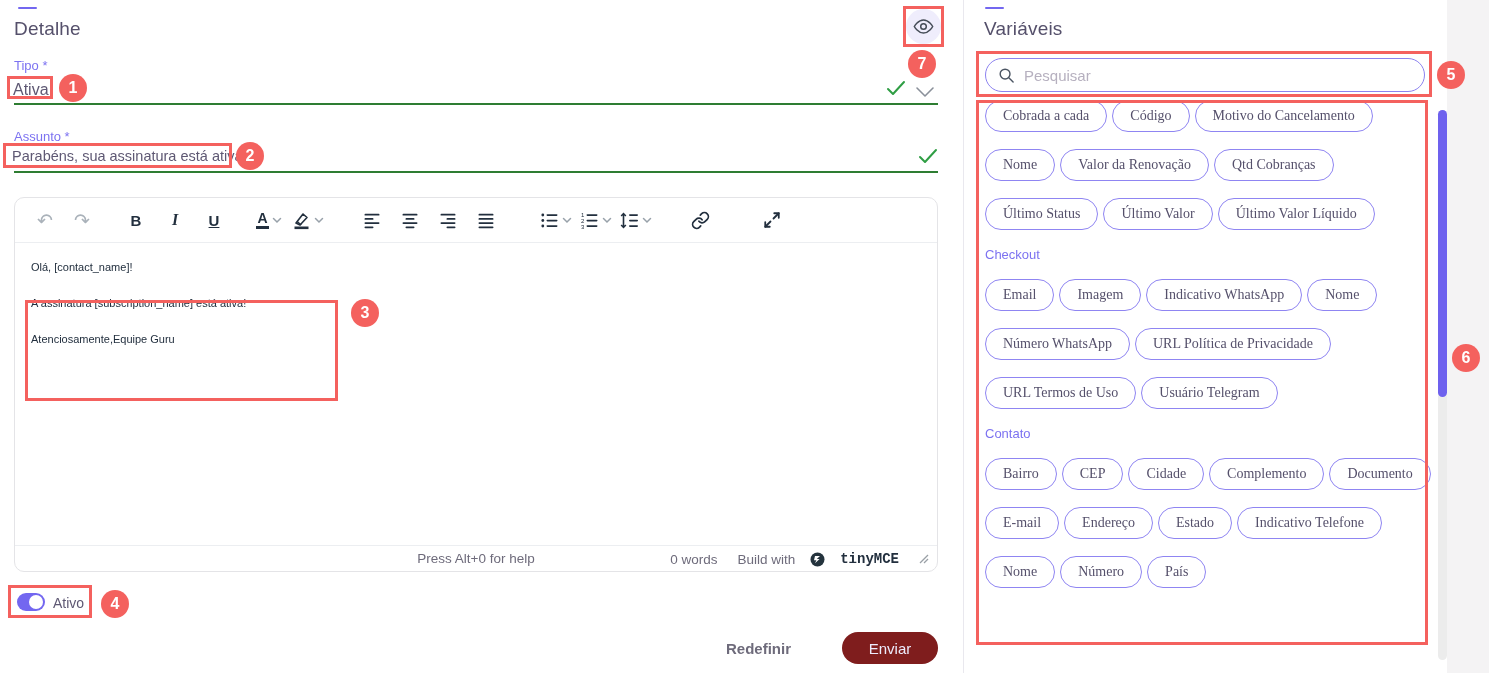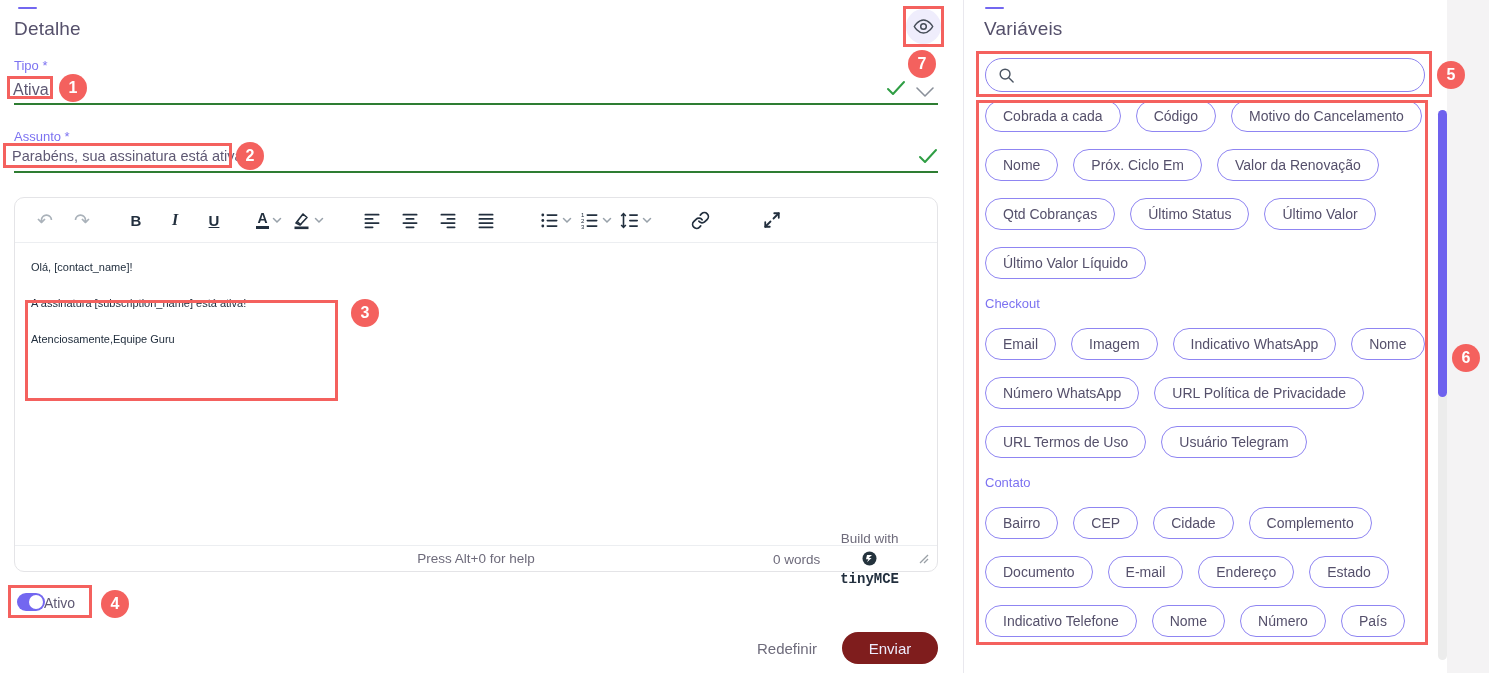--- a/index.html
+++ b/index.html
@@ -45,21 +45,21 @@
   .fore-a { display:flex; flex-direction:column; align-items:center; line-height:1; }
   .fore-a .bar { width:13px; height:3px; background:#222f3e; margin-top:1px; }
   .ed-body { position:relative; height:304px; padding:16px 0 0 16px; }
   .ed-body p { font-size:11px; color:#222f3e; margin-bottom:20px; line-height:16px; }
   .statusbar {
     position:absolute; left:0; right:0; bottom:0; height:26px;
     border-top:1px solid #eceef1; font-size:13.5px; color:#6e6b7b;
   }
   .sb-help { position:absolute; left:50%; top:5px; transform:translateX(-50%); white-space:nowrap; }
   .sb-right { position:absolute; right:8px; top:0; height:26px; display:flex; align-items:center; gap:20px; }
-  .brand { display:flex; align-items:center; gap:5px;flex-direction:column; }
+  .brand { display:flex; align-items:center; gap:15px; }
   .brand-name { font-weight:700; color:#222f3e; font-size:14px;font-family:Liberation Mono, monospace; }
 
   
   .switch { position:absolute; width:28px; height:18px; border-radius:9px; background:#7367f0; cursor:pointer; }
   .switch .knob { position:absolute; right:2px; top:2px; width:14px; height:14px; border-radius:50%; background:#fff; }
   .toggle-label { position:absolute; font-size:14px; color:#5e5873; }
   .btn-text { position:absolute; font-size:15px; color:#6e6b7b; cursor:pointer; }
   .btn-submit {
     position:absolute; left:842px; top:632px; width:96px; height:32px;
     border:none; border-radius:16px; background:#7f1d1d; color:#edebfc;
@@ -78,21 +78,21 @@
     display:flex; align-items:center; padding:0 12px; gap:9px;
   }
   .search-box input {
     border:none; outline:none; background:transparent; flex:1;
     font-family:inherit; font-size:15px; color:#5e5873;
   }
   .search-box input::placeholder { color:#b6b0bf; }
   .vars { position:absolute; left:985px; top:100px; width:446px; }
   .var-label { font-size:13px; color:#7c72f1; margin:17px 0; }
   .var-section:first-child .var-label { margin-top:10px; }
-  .chips { display:flex; flex-wrap:wrap; gap:17px 15px; }
+  .chips { display:flex; flex-wrap:wrap; gap:17px 5px;font-family:Liberation Serif, serif; }
   .chip {
     height:32px; display:inline-flex; align-items:center; padding:0 17px;
     border:1px solid #8f85f2; border-radius:16px; background:#fff;
     font-size:14px; color:#55506b; cursor:pointer; white-space:nowrap;
   }
 
   
   .gutter { position:absolute; left:1447px; top:0; width:42px; height:673px; background:#f4f3f4; }
   .sb-track { position:absolute; left:1438px; top:110px; width:9px; height:550px; background:#ececec; border-radius:5px; }
   .sb-thumb { position:absolute; left:1438px; top:110px; width:9px; height:287px; background:#6e61ee; border-radius:5px; cursor:grab; }
@@ -277,23 +277,23 @@
             <line x1="9" y1="1" x2="1" y2="9" stroke="#9aa0a6" stroke-width="1.2"></line>
             <line x1="9" y1="5" x2="5" y2="9" stroke="#9aa0a6" stroke-width="1.2"></line>
           </svg>
       </div>
     </div>
   </div>
 
   <div class="switch" style="left:17px; top:593px;">
       <span class="knob"></span>
     </div>
-  <div class="toggle-label" style="left:44px; top:595px;">Ativo</div>
-
-  <div class="btn-text" style="left:757px; top:640px;">Redefinir</div>
+  <div class="toggle-label" style="left:53px; top:595px;">Ativo</div>
+
+  <div class="btn-text" style="left:726px; top:640px;font-weight:bold;">Redefinir</div>
   <button class="btn-submit" disabled="">Enviar</button>
 
   <div class="eye-wrap">
     <svg width="21" height="21" viewBox="0 0 24 24" fill="none" stroke="#454c57" stroke-width="1.7">
         <path d="M1.5 12s4-7.5 10.5-7.5S22.5 12 22.5 12s-4 7.5-10.5 7.5S1.5 12 1.5 12z"></path>
         <circle cx="12" cy="12" r="3.2"></circle>
       </svg>
   </div>
 </div>
 
@@ -301,30 +301,30 @@
 
 <div>
   <div class="dash" style="left:985px; top:7px;"></div>
   <div class="panel-title" style="left:984px; top:18px;">Variáveis</div>
 
   <div class="search-box">
     <svg width="17" height="17" viewBox="0 0 18 18" fill="none">
         <circle cx="7.5" cy="7.5" r="5.2" stroke="#4b5563" stroke-width="1.5"></circle>
         <line x1="11.7" y1="11.7" x2="16" y2="16" stroke="#4b5563" stroke-width="1.5" stroke-linecap="round"></line>
       </svg>
+    <input type="text" placeholder="Pesquisar" style="">
   </div>
 
   <div class="vars">
     <div class="var-section">
       <div class="chips">
         <span class="chip">Cobrada a cada</span>
         <span class="chip">Código</span>
         <span class="chip">Motivo do Cancelamento</span>
         <span class="chip">Nome</span>
-        <span class="chip">Próx. Ciclo Em</span>
         <span class="chip">Valor da Renovação</span>
         <span class="chip">Qtd Cobranças</span>
         <span class="chip">Último Status</span>
         <span class="chip">Último Valor</span>
         <span class="chip">Último Valor Líquido</span>
       </div>
     </div>
     <div class="var-section">
       <div class="var-label">Checkout</div>
       <div class="chips">

